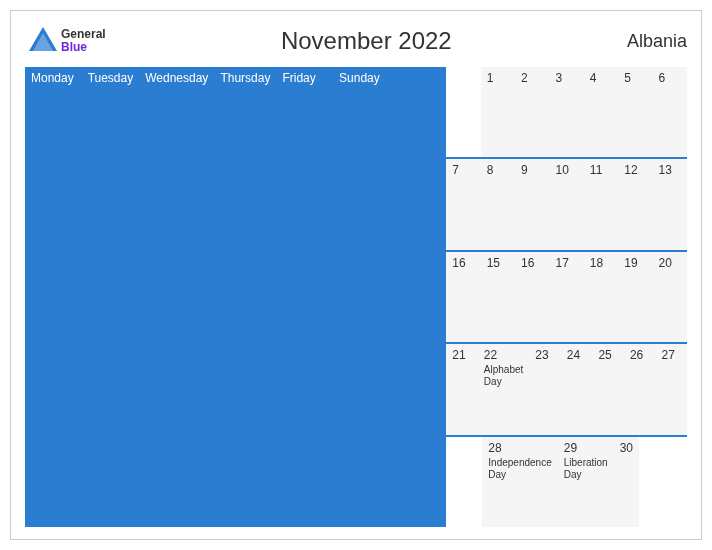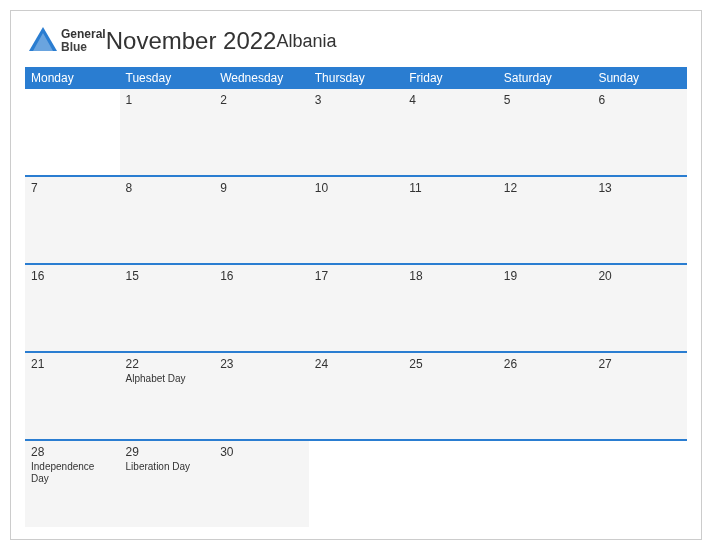--- a/index.html
+++ b/index.html
@@ -17,20 +17,21 @@
       height: 530px;
       background: #fff;
       border: 1px solid #ccc;
       padding: 12px 14px;
       display: flex;
       flex-direction: column;
     }
     .header {
       display: flex;
       align-items: center;
+      justify-content: space-between;
       margin-bottom: 8px;
     }
     .logo {
       display: flex;
       align-items: center;
       font-size: 13px;
       font-weight: bold;
       color: #333;
       line-height: 1.1;
     }
@@ -38,38 +39,38 @@
       display: flex;
       flex-direction: column;
     }
     .logo-general {
       font-size: 12px;
       color: #333;
       font-weight: bold;
     }
     .logo-blue {
       font-size: 12px;
-      color: #404040;
+      color: #6d28d9;
       font-weight: bold;
     }
     .calendar-title {
       font-size: 24px;
       color: #333;
       font-weight: normal;
       text-align: center;
     }
     .country-label {
       font-size: 18px;
       color: #333;
       text-align: right;
     }
     .calendar-grid {
       flex: 1;
       display: flex;
-      flex-direction: column;
+      flex-direction: row;
     }
     .day-headers {
       display: grid;
       grid-template-columns: repeat(7, 1fr);
       background: #2a7dd1;
       color: #fff;
       font-size: 12px;
     }
     .day-header {
       padding: 4px 6px;
@@ -138,21 +139,20 @@
   </div>
 
   <div class="calendar-grid">
 
     <div class="day-headers">
       <div class="day-header">Monday</div>
       <div class="day-header">Tuesday</div>
       <div class="day-header">Wednesday</div>
       <div class="day-header">Thursday</div>
       <div class="day-header">Friday</div>
-      <div class="day-header">Saturday</div>
       <div class="day-header">Sunday</div>
     </div>
 
     <div class="weeks">
 
       <div class="week-row">
         <div class="day-cell empty-cell"></div>
         <div class="day-cell">
             <span class="day-number">1</span>
           </div>
@@ -239,21 +239,21 @@
             <span class="day-number">25</span>
           </div>
         <div class="day-cell">
             <span class="day-number">26</span>
           </div>
         <div class="day-cell">
             <span class="day-number">27</span>
           </div>
       </div>
 
-      <div class="week-row" style="border-bottom:none;">
+      <div class="week-row" style="border-bottom:none;margin-left:36px;">
         <div class="day-cell">
           <span class="day-number">28</span>
           <span class="day-event">Independence Day</span>
         </div>
         <div class="day-cell">
           <span class="day-number">29</span>
           <span class="day-event">Liberation Day</span>
         </div>
         <div class="day-cell">
             <span class="day-number">30</span>

